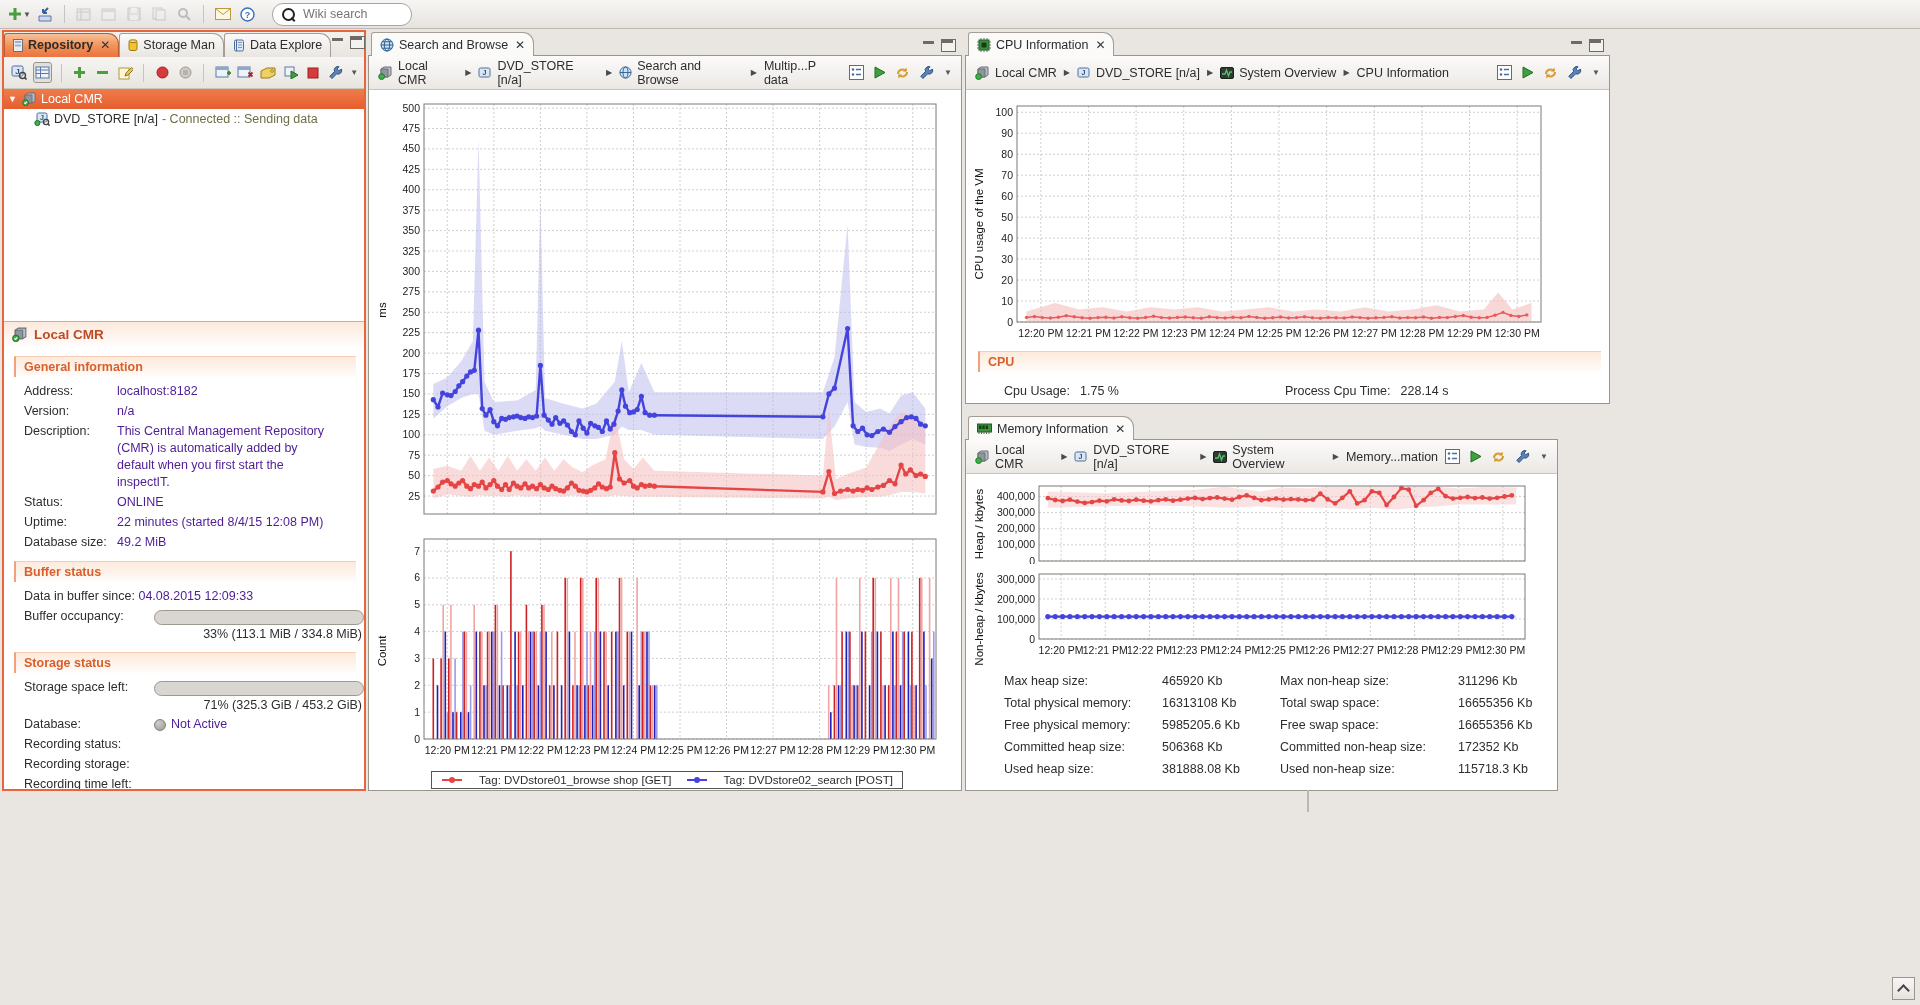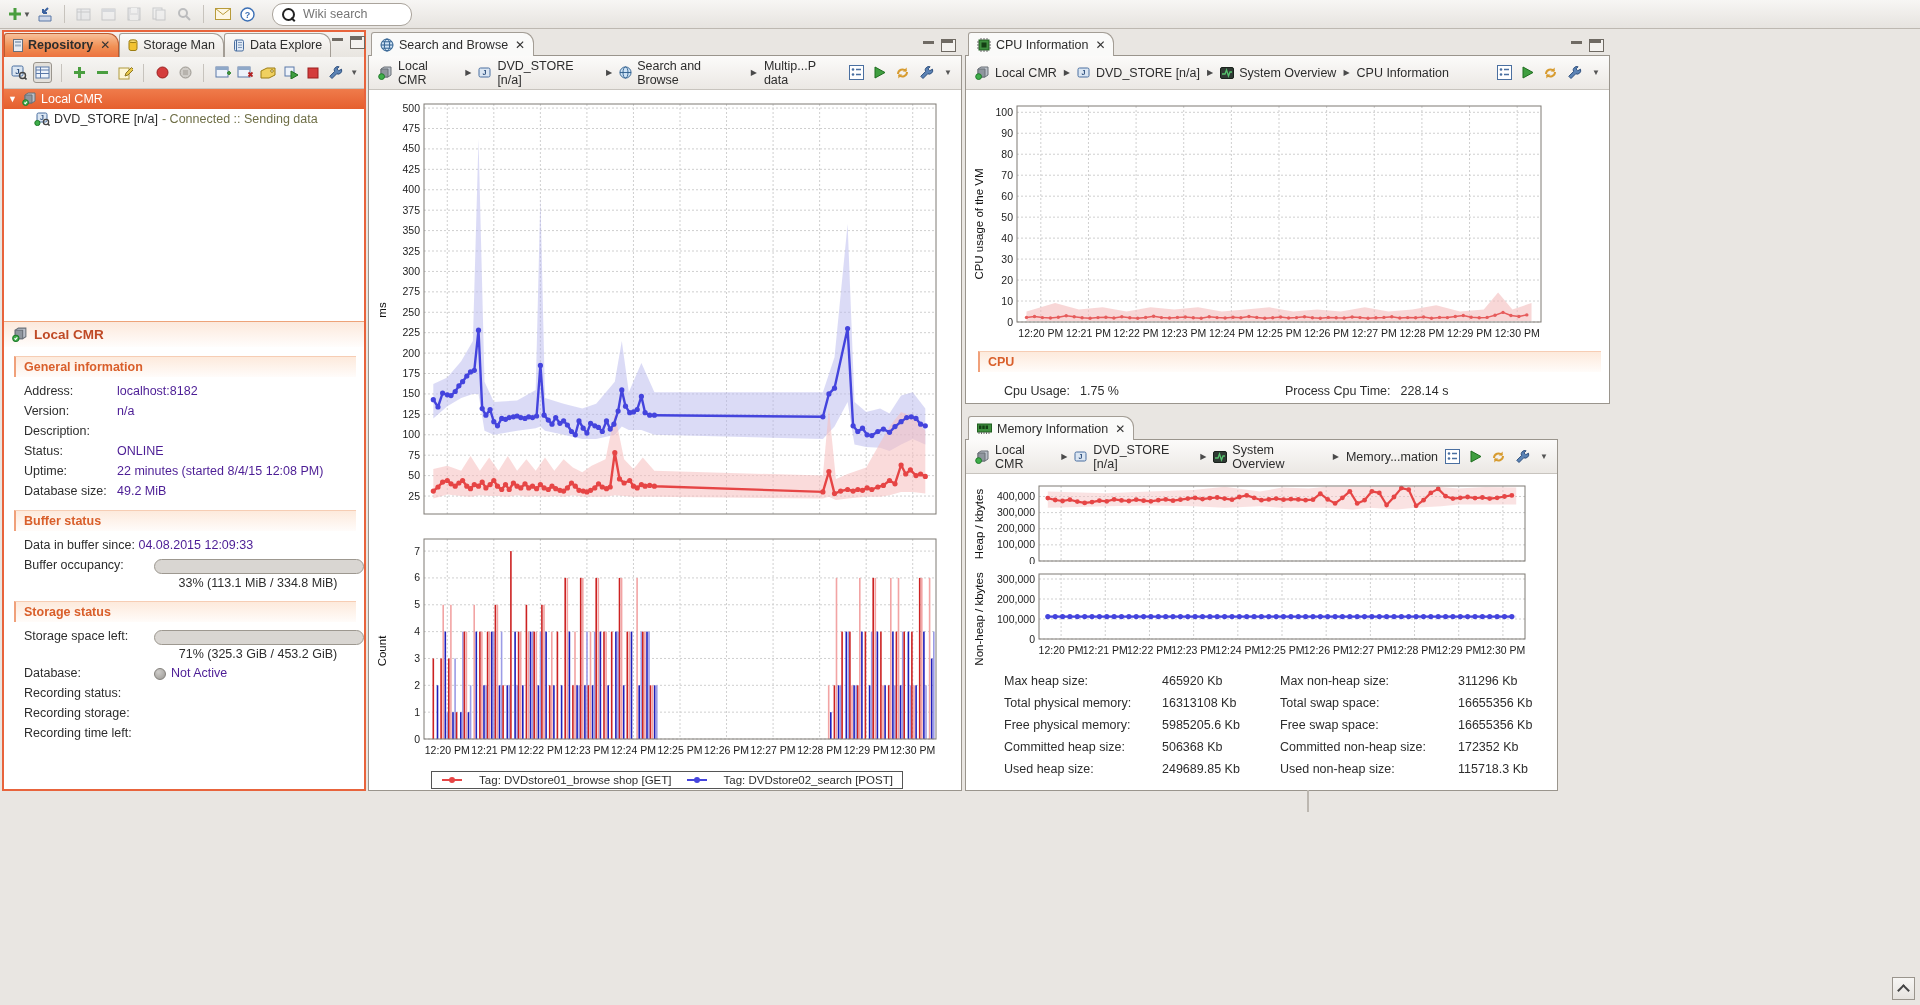--- a/index.html
+++ b/index.html
@@ -66,21 +66,21 @@
   .section-h{margin:9px 8px 4px 10px;border-left:2px solid #f0a07a;border-top:1px solid #f6cdb4;
     background:linear-gradient(#fdeadc,#fffcfa);padding:3px 8px;font-weight:bold;color:#d95f2b}
   .kv{display:flex;padding:1.5px 0 1.5px 20px;line-height:17px}
   .kv .k{flex:none}
   .kv .v{color:#4c1d95}
   .kv.gen .k{width:93px}
   .kv.wide .k{width:130px}
   .desc-v{width:218px}
   .pbar{width:208px;height:13px;background:#d9d6d2;border:1px solid #9d9890;border-radius:8px;overflow:hidden;margin-top:2px}
   .pfill{height:100%;background:linear-gradient(#f49a60,#e25c22);border-radius:8px}
-  .pct-line{padding-left:150px;width:208px;text-align:center;line-height:17px}
+  .pct-line{padding-left:150px;width:208px;text-align:right;line-height:17px}
   .recdot{width:10px;height:10px;border-radius:50%;background:radial-gradient(circle at 35% 30%,#cfcdca,#9a9894);
     border:1px solid #83807b;margin-right:5px;margin-top:3px}
 
   
   .center-view{left:368px;top:30px;width:594px;height:761px}
   .cpu-view{left:965px;top:30px;width:645px;height:374px}
   .mem-view{left:965px;top:414px;width:593px;height:377px}
   .content{position:absolute;left:0;right:0;top:34px;bottom:0;background:#fff;overflow:hidden}
 
   .chart-row{display:flex;align-items:stretch}
@@ -331,20 +331,21 @@
     <div class="kv gen">
           <span class="k">Address:</span>
           <span class="v">localhost:8182</span>
         </div>
     <div class="kv gen">
           <span class="k">Version:</span>
           <span class="v">n/a</span>
         </div>
     <div class="kv gen">
           <span class="k">Description:</span>
+          <span class="v desc-v">This Central Management Repository (CMR) is automatically added by default when you first start the inspectIT.</span>
         </div>
     <div class="kv gen">
           <span class="k">Status:</span>
           <span class="v">ONLINE</span>
         </div>
     <div class="kv gen">
           <span class="k">Uptime:</span>
           <span class="v">22 minutes (started 8/4/15 12:08 PM)</span>
         </div>
     <div class="kv gen">
@@ -1365,21 +1366,21 @@
           <span>16655356 Kb</span>
         <span>Free physical memory:</span>
           <span>5985205.6 Kb</span>
           <span>Free swap space:</span>
           <span>16655356 Kb</span>
         <span>Committed heap size:</span>
           <span>506368 Kb</span>
           <span>Committed non-heap size:</span>
           <span>172352 Kb</span>
         <span>Used heap size:</span>
-          <span>249689.85 Kb</span>
+          <span>381888.08 Kb</span>
           <span>Used non-heap size:</span>
           <span>115718.3 Kb</span>
       </div>
     </div>
   </div>
 </div>
 
 <div class="sash"></div>
 <div class="corner-restore">
   <span class="chev"></span>

